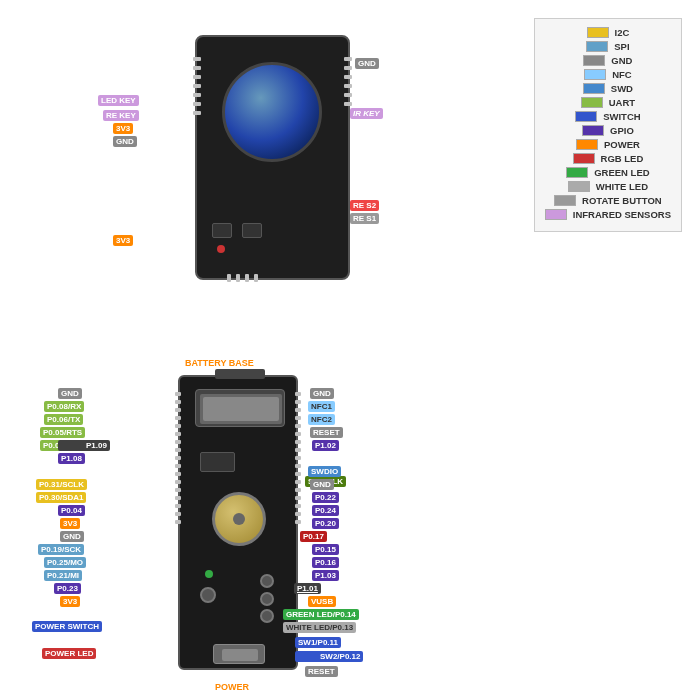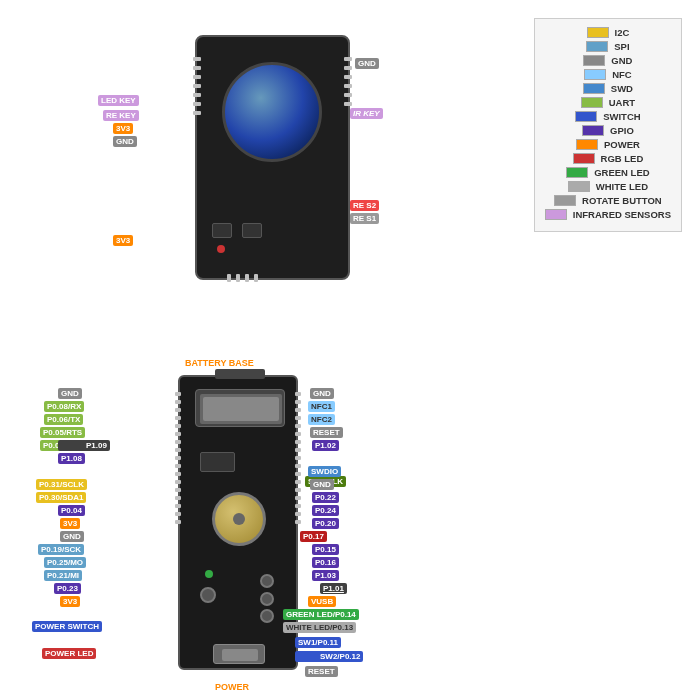--- a/index.html
+++ b/index.html
@@ -273,21 +273,21 @@
   <span class="lbl" style="top:476px; left:305px; background:#4d7c0f;">SWDCLK</span>
   <span class="lbl" style="top:466px; left:308px; background:#4488cc;">SWDIO</span>
   <span class="lbl" style="top:479px; left:310px; background:#888888;">GND</span>
   <span class="lbl" style="top:492px; left:312px; background:#5533aa;">P0.22</span>
   <span class="lbl" style="top:505px; left:312px; background:#5533aa;">P0.24</span>
   <span class="lbl" style="top:518px; left:312px; background:#5533aa;">P0.20</span>
   <span class="lbl" style="top:531px; left:300px; background:#b91c1c;">P0.17</span>
   <span class="lbl" style="top:544px; left:312px; background:#5533aa;">P0.15</span>
   <span class="lbl" style="top:557px; left:312px; background:#5533aa;">P0.16</span>
   <span class="lbl" style="top:570px; left:312px; background:#5533aa;">P1.03</span>
-  <span class="lbl" style="top:583px; left:320px; background:#404040;text-decoration:underline;">P1.01</span>
+  <span class="lbl" style="top:583px; left:294px; background:#404040;text-decoration:underline;">P1.01</span>
   <span class="lbl" style="top:596px; left:308px; background:#ff8800;">VUSB</span>
   <span class="lbl" style="top:609px; left:283px; background:#33aa44;">GREEN LED/P0.14</span>
   <span class="lbl" style="top:622px; left:283px; background:#aaaaaa; color:#333;">WHITE LED/P0.13</span>
   <span class="lbl" style="top:637px; left:295px; background:#3355cc;">SW1/P0.11</span>
   <span class="lbl" style="top:651px; left:295px; background:#3355cc;padding-left:25px;">SW2/P0.12</span>
   <span class="lbl" style="top:666px; left:305px; background:#888888;">RESET</span>
 
   <span style="position:absolute; top:682px; left:215px; font-size:9px; font-weight:700; color:#ff8800;">POWER</span>
 
 </div>

